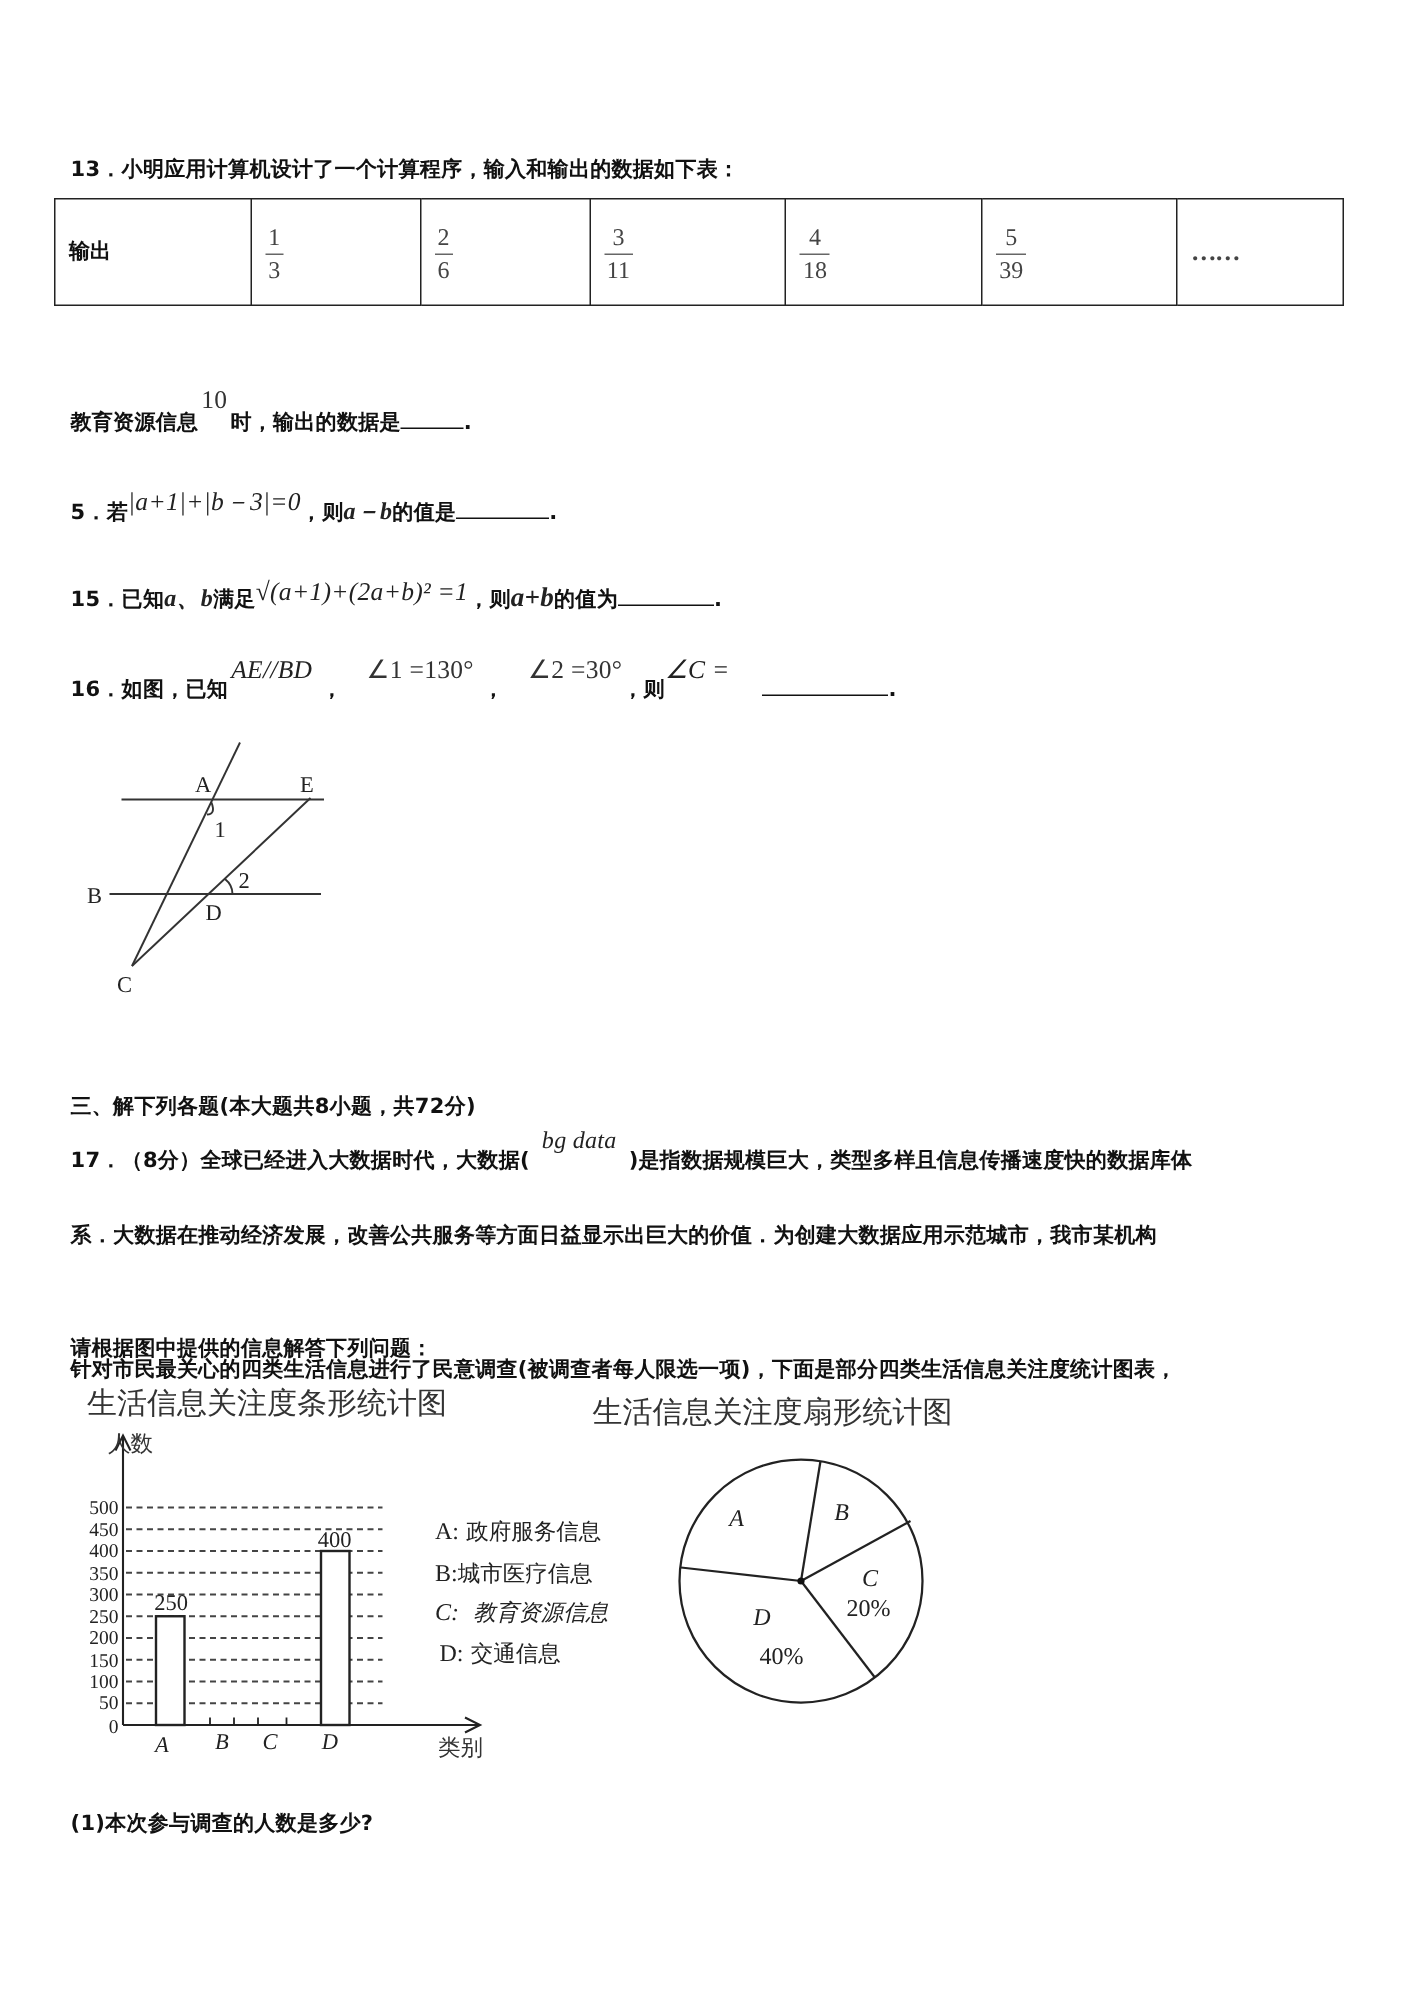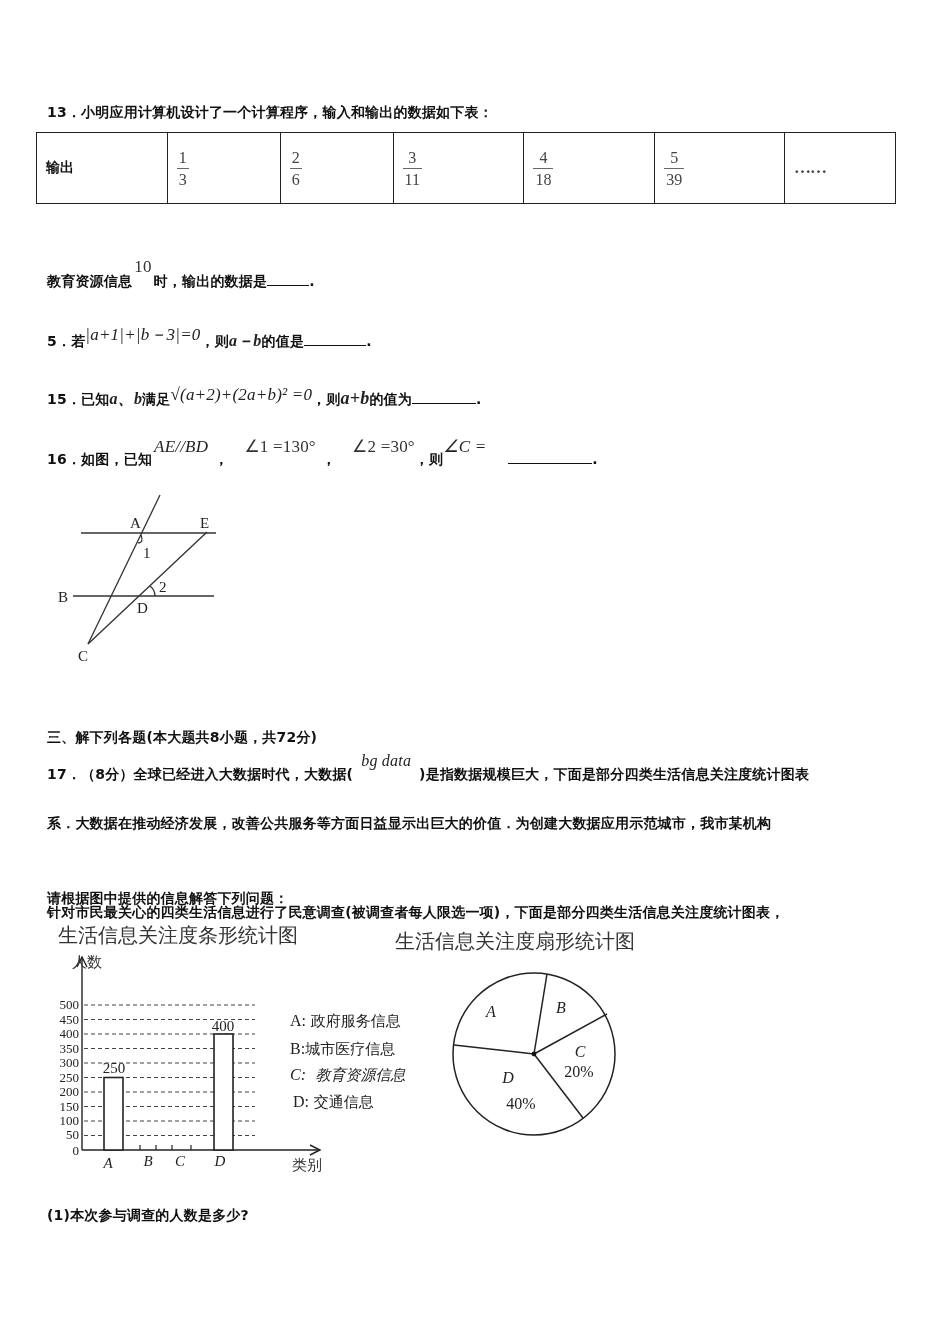--- a/index.html
+++ b/index.html
@@ -71,21 +71,21 @@
 
 <div class="abs q" style="left:47px; top:271px;">
   <span>教育资源信息</span><span class="mathr" style="font-size:17px; position:relative; top:-14px; margin:0 2px;">10</span><span>时，输出的数据是</span><span class="blank" style="width:42px;"></span><span>.</span>
 </div>
 
 <div class="abs q" style="left:47px; top:329px;">
   <span>5．若</span><span class="math" style="font-size:17px; position:relative; top:-6px;">|a+1|+|b－3|=0</span><span>，则</span><span class="math" style="font-size:16px; font-weight:bold;">a－b</span><span>的值是</span><span class="blank" style="width:62px;"></span><span>.</span>
 </div>
 
 <div class="abs q" style="left:47px; top:388px;">
-  <span>15．已知</span><span class="math" style="font-size:16px; font-weight:bold;">a、b</span><span>满足</span><span class="math" style="font-size:17px; position:relative; top:-4px;">√(a+2)+(2a+b)² =0</span><span>，则</span><span class="math" style="font-size:18px; font-weight:bold;">a+b</span><span>的值为</span><span class="blank" style="width:64px;"></span><span>.</span>
+  <span>15．已知</span><span class="math" style="font-size:16px; font-weight:bold;">a、b</span><span>满足</span><span class="math" style="font-size:17px; position:relative; top:-4px;">√(a+1)+(2a+b)² =1</span><span>，则</span><span class="math" style="font-size:18px; font-weight:bold;">a+b</span><span>的值为</span><span class="blank" style="width:64px;"></span><span>.</span>
 </div>
 
 <div class="abs q" style="left:47px; top:448px;">
   <span>16．如图，已知</span><span class="math" style="font-size:17px; position:relative; top:-12px; margin-left:2px;">AE//BD</span><span style="margin:0 16px 0 6px;">，</span><span class="mathr" style="font-size:17px; position:relative; top:-12px;">∠1 =130°</span><span style="margin:0 16px 0 6px;">，</span><span class="mathr" style="font-size:17px; position:relative; top:-12px;">∠2 =30°</span><span>，则</span><span class="math" style="font-size:17px; position:relative; top:-12px;">∠C =</span><span class="blank" style="width:84px; margin-left:22px;"></span><span>.</span>
 </div>
 
 <svg class="abs" style="left:50px; top:490px;" width="180" height="180" viewBox="0 0 180 180">
   <g stroke="#333" stroke-width="1.3" fill="none">
     <line x1="31" y1="43" x2="166" y2="43"></line>
     <line x1="23" y1="106" x2="164" y2="106"></line>
@@ -101,21 +101,21 @@
     <text x="87" y="123">D</text>
     <text x="28" y="171">C</text>
     <text x="93" y="68">1</text>
     <text x="109" y="102">2</text>
   </g>
 </svg>
 
 <div class="abs q" style="left:47px; top:729px;">三、解下列各题(本大题共8小题，共72分)</div>
 
 <div class="abs q" style="left:47px; top:765px;">
-  <span>17．（8分）全球已经进入大数据时代，大数据(</span><span class="math" style="font-size:16px; position:relative; top:-13px; margin:0 8px;">bg data</span><span>)是指数据规模巨大，下面是部分四类生活信息关注度统计图表</span>
+  <span>17．（8分）全球已经进入大数据时代，大数据(</span><span class="math" style="font-size:16px; position:relative; top:-13px; margin:0 8px;">bg data</span><span>)是指数据规模巨大，类型多样且信息传播速度快的数据库体</span>
 </div>
 <div class="abs q" style="left:47px; top:815px;">系．大数据在推动经济发展，改善公共服务等方面日益显示出巨大的价值．为创建大数据应用示范城市，我市某机构</div>
 <div class="abs q" style="left:47px; top:904px;">针对市民最关心的四类生活信息进行了民意调查(被调查者每人限选一项)，下面是部分四类生活信息关注度统计图表，</div>
 <div class="abs q" style="left:47px; top:890px;">请根据图中提供的信息解答下列问题：</div>
 
 <div class="abs chart-title" style="left:58px; top:922px;">生活信息关注度条形统计图</div>
 <svg class="abs" style="left:40px; top:945px;" width="300" height="235" viewBox="0 0 300 235">
 
   <g stroke="#222" stroke-width="1.4" fill="none">
     <line x1="42" y1="205" x2="42" y2="12"></line>

